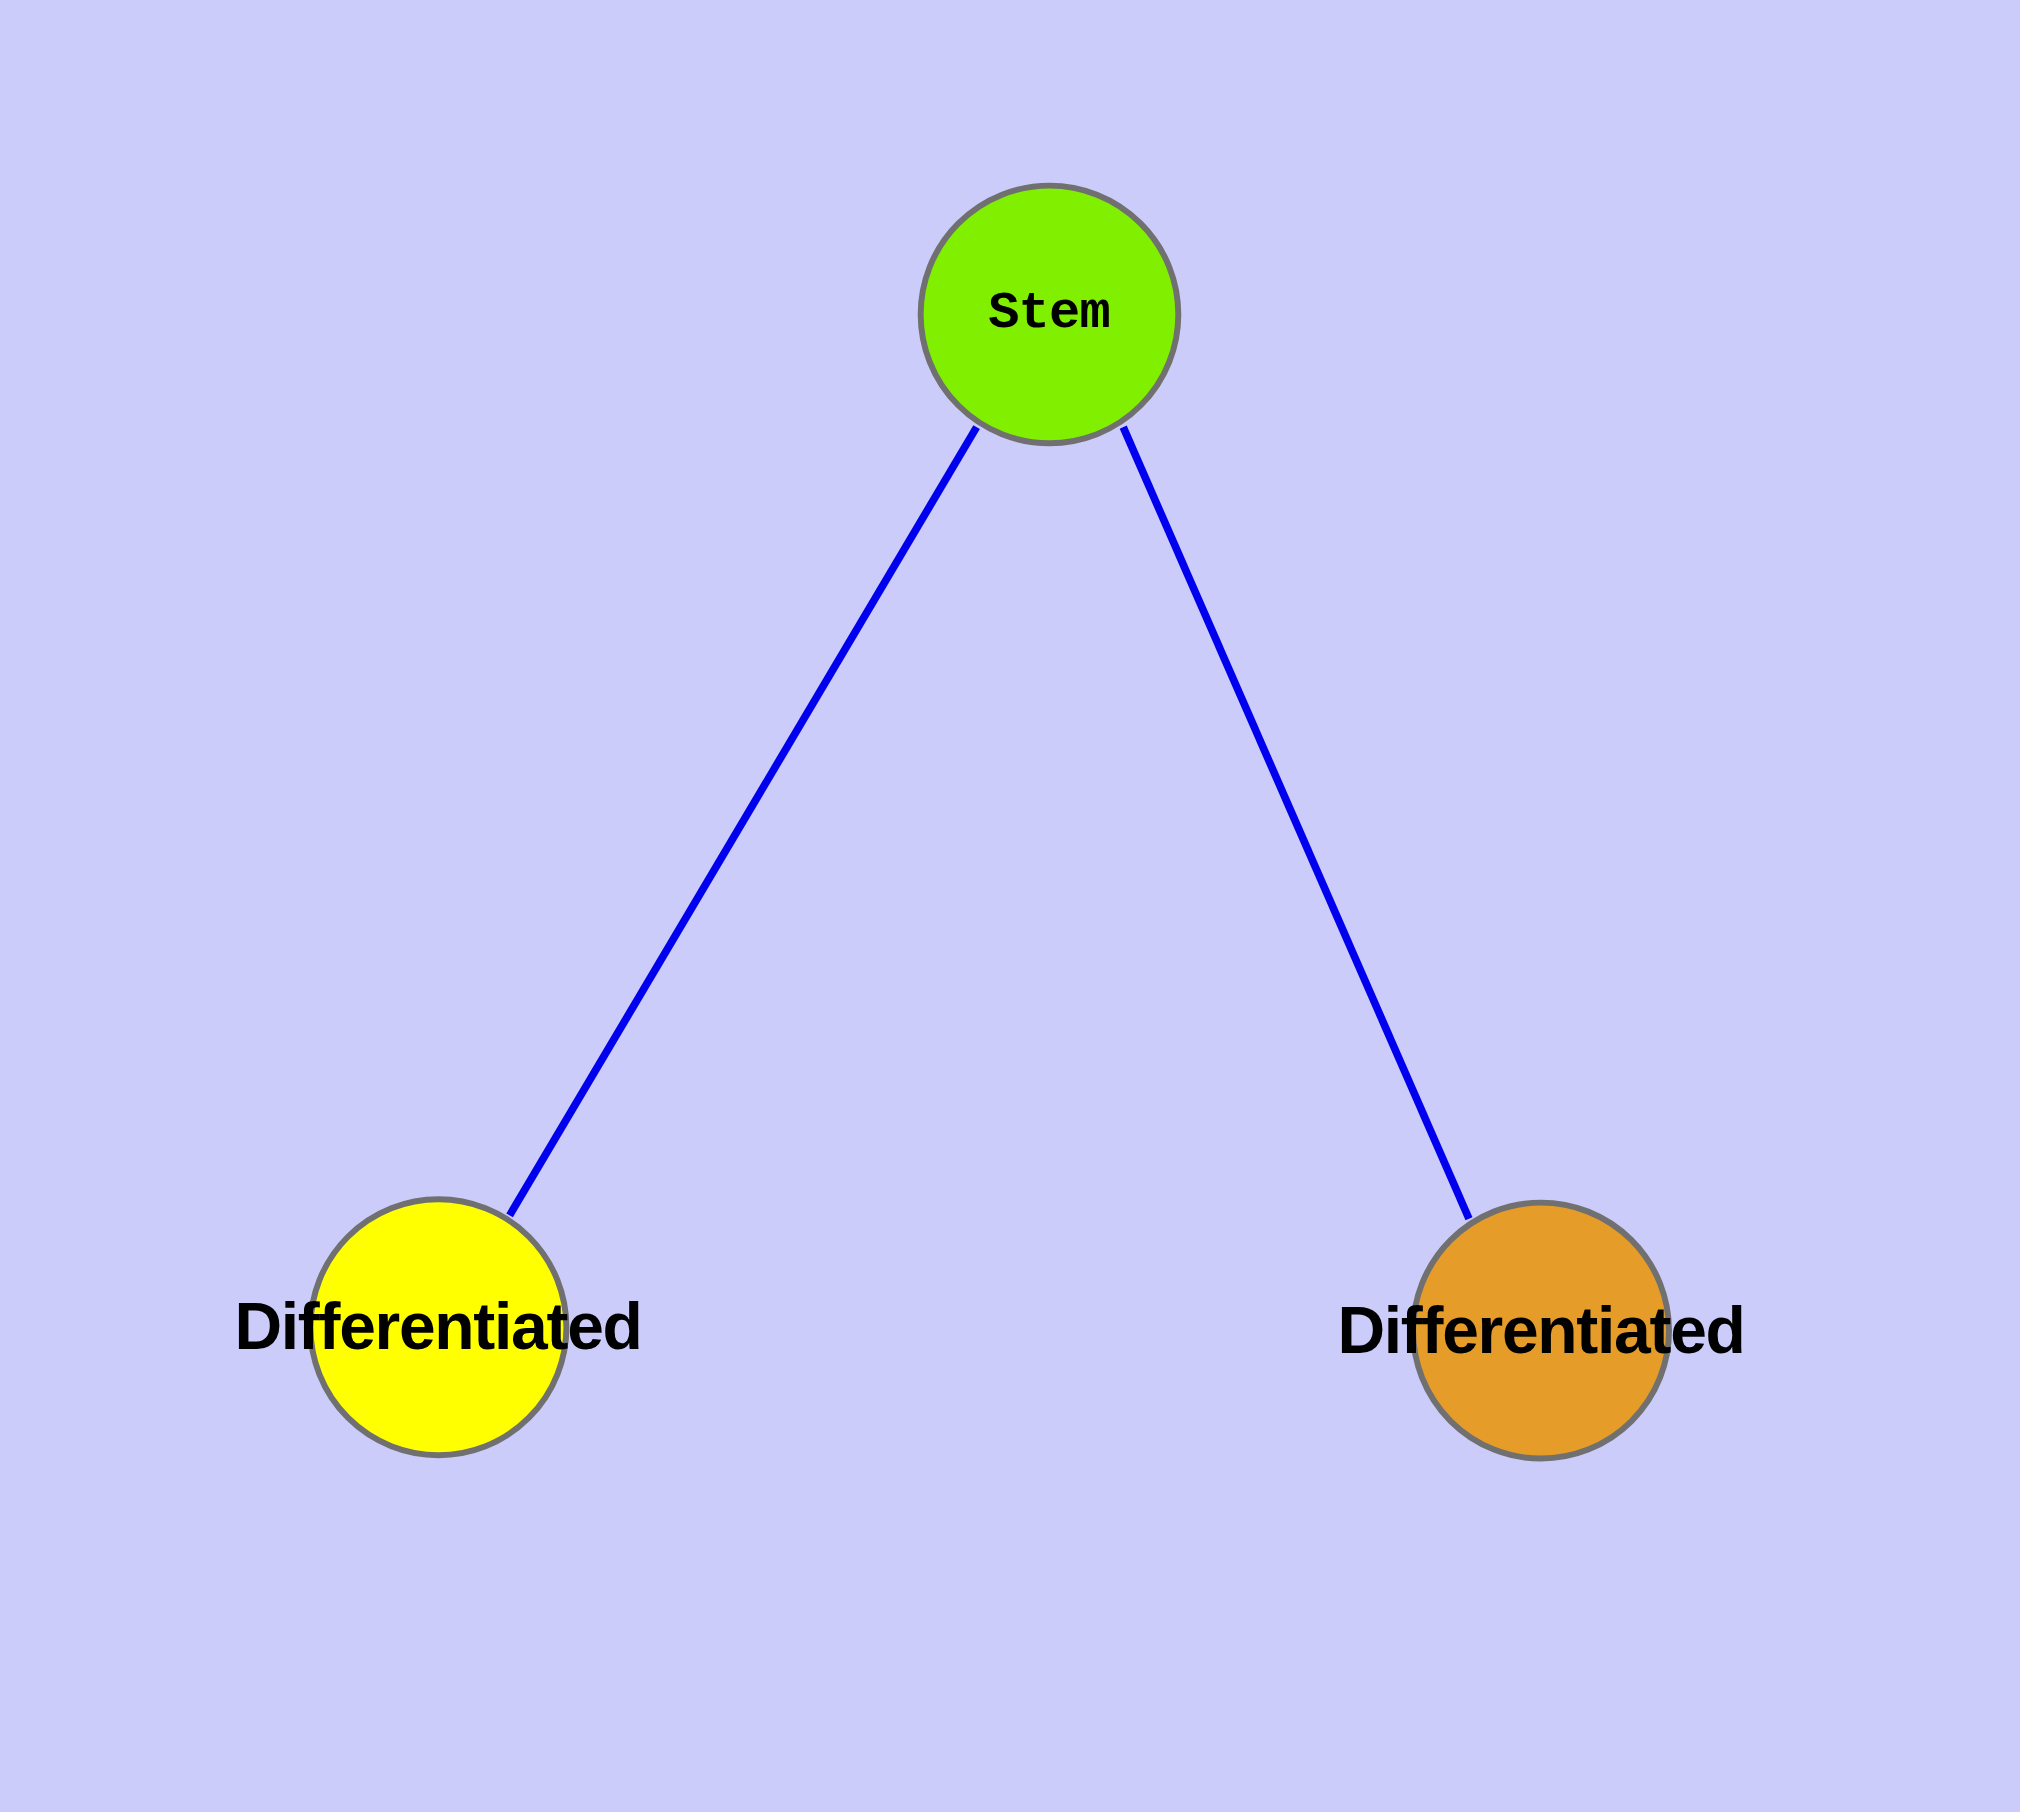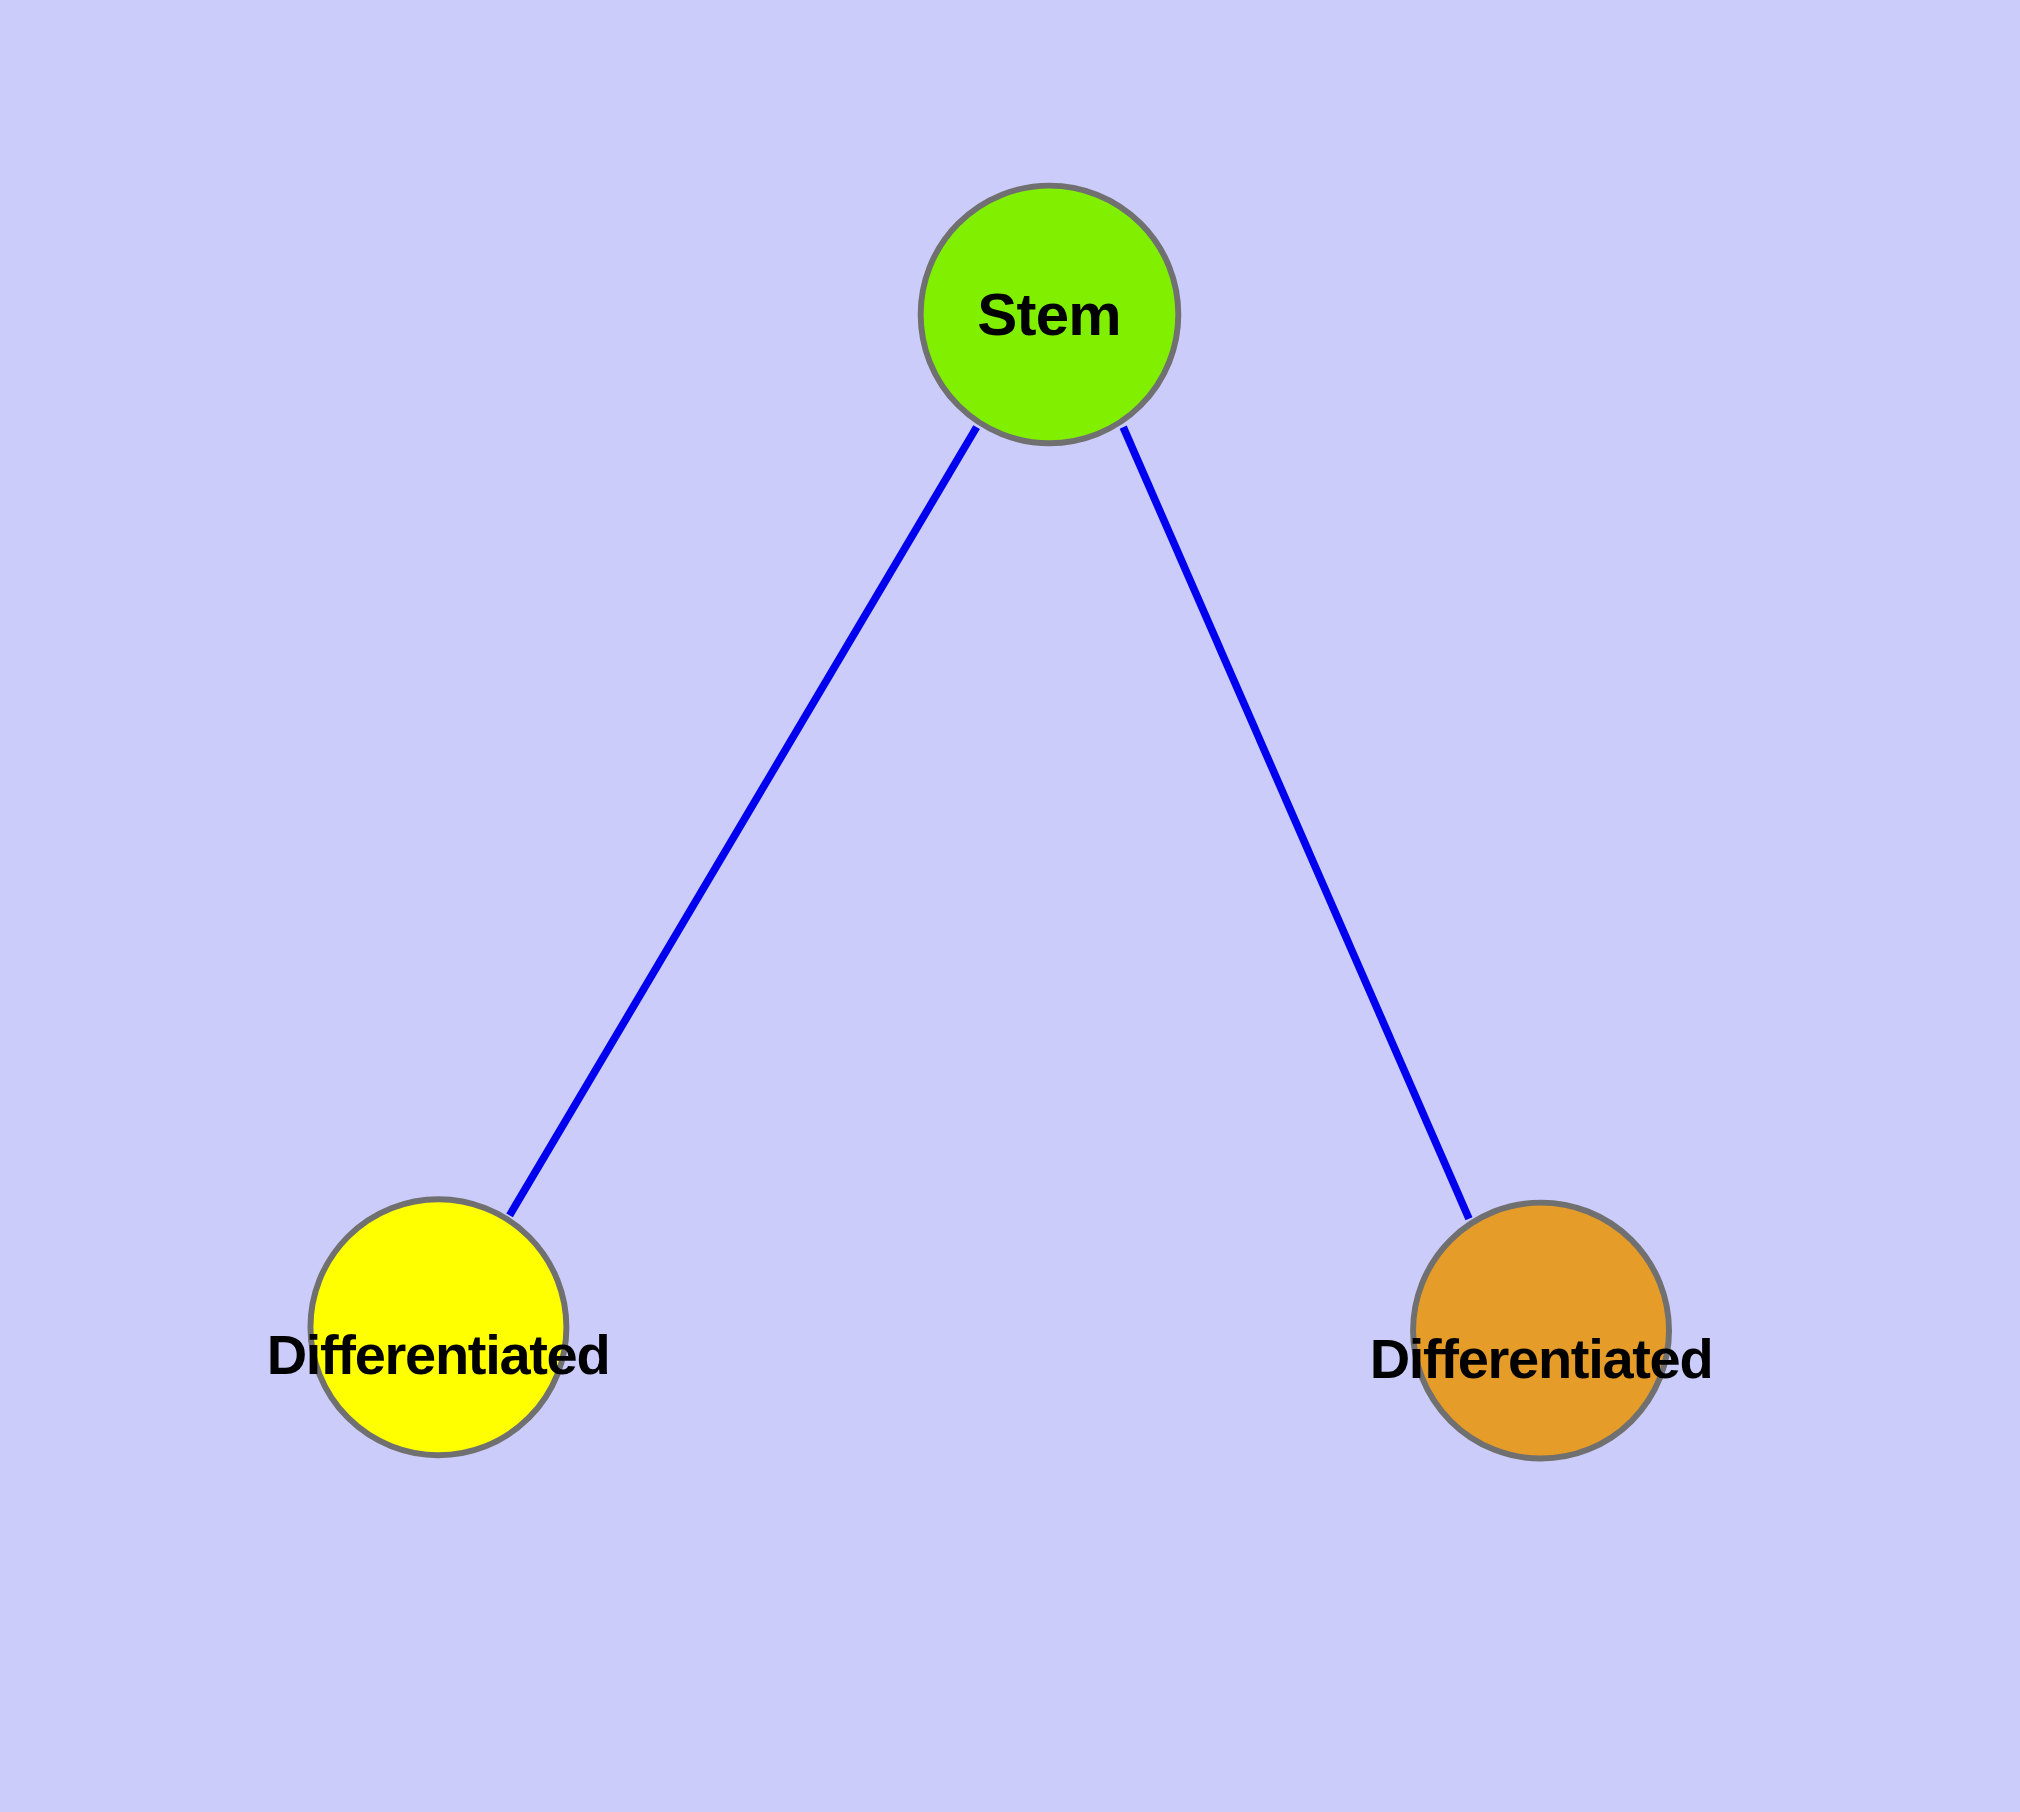--- a/index.html
+++ b/index.html
@@ -33,27 +33,27 @@
     position: absolute;
     text-align: center;
     font-weight: bold;
     color: #000000;
     white-space: nowrap;
     line-height: 1.05;
     pointer-events: none;
     transform: translate(-50%, -50%);
   }
   .label-stem {
-    font-size: 60px;
+    font-size: 52px;
     letter-spacing: -0.8px;
+    font-family: Liberation Mono, monospace;
   }
   .label-leaf {
-    font-size: 56px;
+    font-size: 66px;
     letter-spacing: -1.3px;
-    margin-top: 28px;
   }
 </style>
 </head>
 <body>
 
 <div id="canvas" style="width: 2021px; height: 1812px;">
 
   <div id="bg-rect" style="background: rgb(204, 204, 250);"></div>
 
   <svg id="graph-svg" viewBox="0 0 2384 2138">

